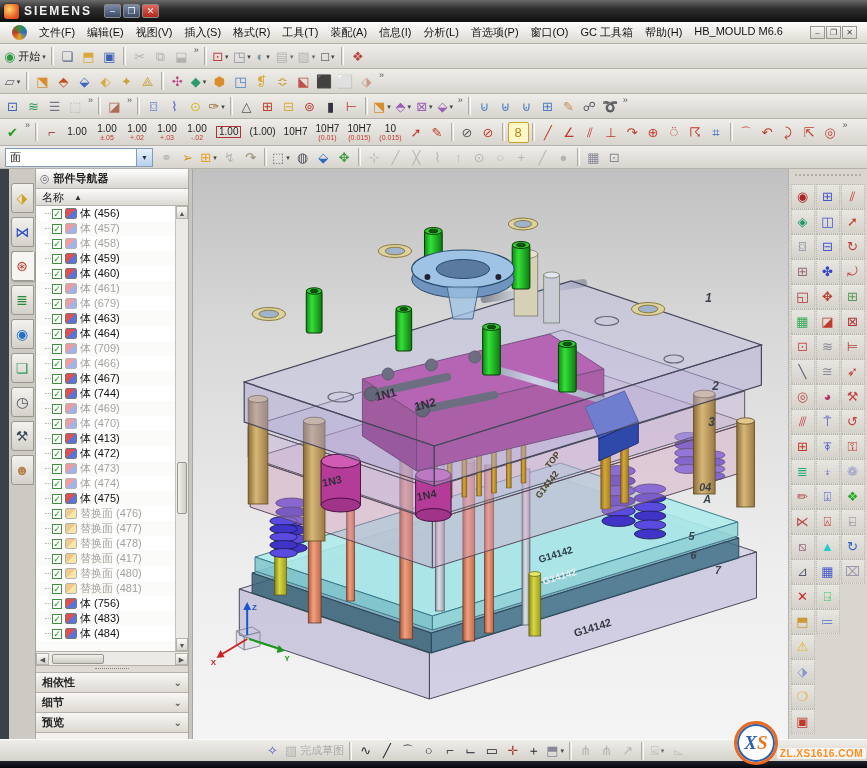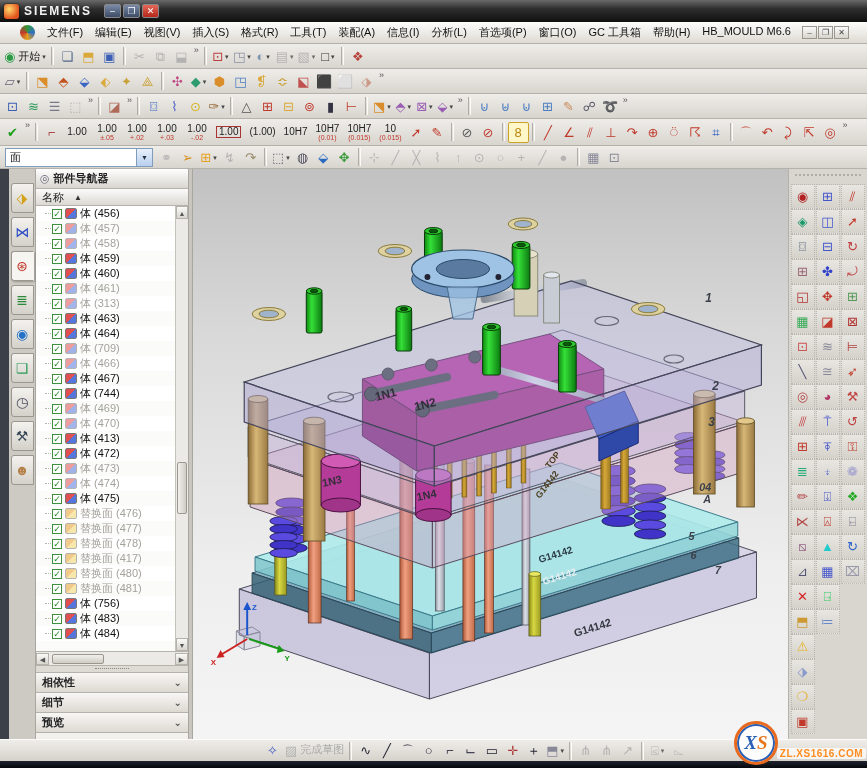--- a/index.html
+++ b/index.html
@@ -9,21 +9,21 @@
 
   
   .titlebar { height:22px; background:linear-gradient(180deg,#6a6a6a 0%,#2e2e2e 40%,#101010 100%); display:flex; align-items:center; color:#fff; padding:0 4px; flex:0 0 22px; }
   .nx-logo { width:15px; height:15px; border-radius:3px; background:radial-gradient(circle at 35% 35%,#ffd76a,#e2541f 70%); margin-right:5px; box-shadow:0 0 2px #000; }
   .titlebar .ttl { flex:1; font-size:11px; letter-spacing:.2px; }
   .brand { font-weight:bold; font-size:12px; letter-spacing:2px; margin-right:10px; color:#f2f2f2; }
   .winbtn { width:17px; height:14px; margin-left:2px; font-size:9px; line-height:13px; text-align:center; color:#fff; border:1px solid #888; border-radius:2px; background:linear-gradient(#7a8aa8,#3c4c66); }
   .winbtn.close { background:linear-gradient(#e4695a,#b5271a); }
 
   
-  .menubar { height:22px; background:linear-gradient(180deg,#fdfdfb,#dedad3); border-bottom:1px solid #b2afa8; display:flex; align-items:center; padding:0 18px; flex:0 0 22px; }
+  .menubar { height:22px; background:linear-gradient(180deg,#fdfdfb,#dedad3); border-bottom:1px solid #b2afa8; display:flex; align-items:center; padding:0 10px; flex:0 0 22px; }
   .menu-glyph { width:15px; height:15px; border-radius:50%; background:conic-gradient(#2d9a3a,#2f6fc0,#e2a21f,#c23a2a,#2d9a3a); margin:0 6px 0 2px; }
   .menu-item { padding:2px 6px; color:#111; cursor:default; white-space:nowrap; }
   .menubar .spacer { flex:1; }
   .mwb { width:15px; height:13px; border:1px solid #9a978f; background:linear-gradient(#fafafa,#d8d4cd); color:#444; font-size:8px; line-height:11px; text-align:center; margin-left:1px; }
 
   
   .tbrow { background:linear-gradient(180deg,#efede9,#d8d5cf); border-bottom:1px solid #b5b2ab; display:flex; align-items:center; padding:0 2px; overflow:hidden; }
   #row1,#row2,#row3 { height:25px; flex:0 0 25px; }
   #row4 { height:27px; flex:0 0 27px; }
   #row5 { height:23px; flex:0 0 23px; }
@@ -371,21 +371,21 @@
               <span class="tlabel">体 (460)</span>
             </div>
             <div class="trow dim">
               <span class="cbx">✓</span>
               <span class="oicon body"></span>
               <span class="tlabel">体 (461)</span>
             </div>
             <div class="trow dim">
               <span class="cbx">✓</span>
               <span class="oicon body"></span>
-              <span class="tlabel">体 (313)</span>
+              <span class="tlabel">体 (679)</span>
             </div>
             <div class="trow">
               <span class="cbx">✓</span>
               <span class="oicon body"></span>
               <span class="tlabel">体 (463)</span>
             </div>
             <div class="trow">
               <span class="cbx">✓</span>
               <span class="oicon body"></span>
               <span class="tlabel">体 (464)</span>
@@ -878,21 +878,21 @@
           <div class="rp-cell empty"></div>
           <div class="rp-cell" style="color: rgb(192, 57, 43);">▣</div>
           <div class="rp-cell empty"></div>
           <div class="rp-cell empty"></div>
         </div>
     </div>
   </div>
 
   <div class="bottombar" id="bottombar">
       <span class="tb-btn" style="color: rgb(74, 95, 196);">✧</span>
-      <span class="tb-btn muted" style="color: rgb(102, 102, 119);">▨<span class="tb-txt" style="color: rgb(153, 153, 153); font-family: Liberation Mono, monospace;">完成草图</span></span>
+      <span class="tb-btn muted" style="color: rgb(102, 102, 119);">▨<span class="tb-txt" style="color: rgb(153, 153, 153);">完成草图</span></span>
       <div class="tb-sep"></div>
       <span class="tb-btn" style="color: rgb(34, 34, 51);">∿</span>
       <span class="tb-btn" style="color: rgb(34, 34, 51);">╱</span>
       <span class="tb-btn" style="color: rgb(34, 34, 51);">⌒</span>
       <span class="tb-btn" style="color: rgb(34, 34, 51);">○</span>
       <span class="tb-btn" style="color: rgb(68, 68, 85);">⌐</span>
       <span class="tb-btn" style="color: rgb(68, 68, 85);">⌙</span>
       <span class="tb-btn" style="color: rgb(34, 34, 51);">▭</span>
       <span class="tb-btn" style="color: rgb(170, 51, 51);">✛</span>
       <span class="tb-btn" style="color: rgb(34, 34, 51);">＋</span>

